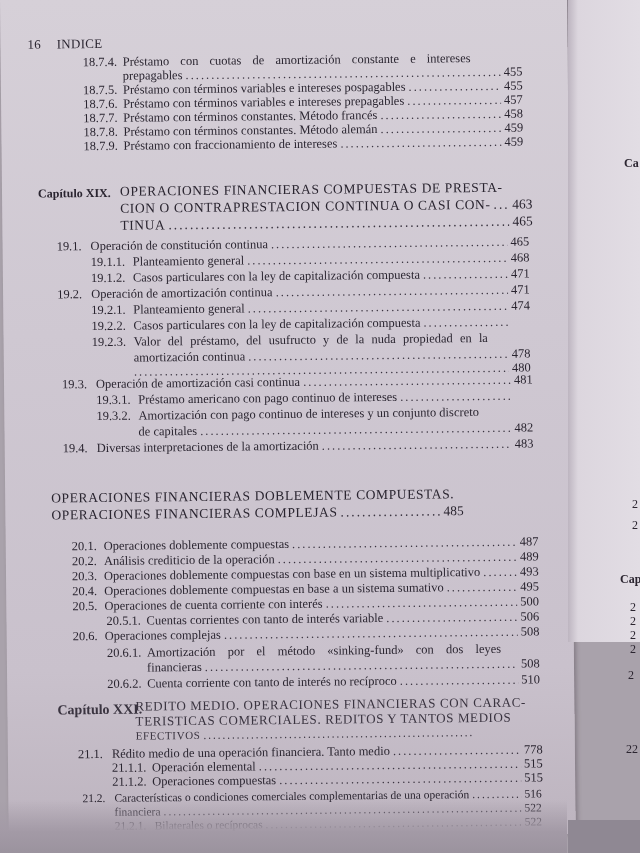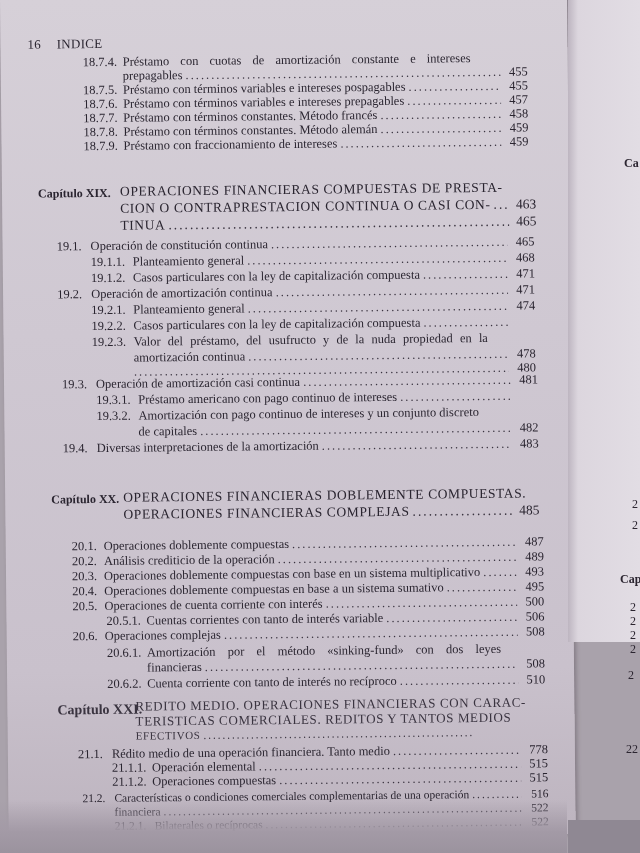--- a/index.html
+++ b/index.html
@@ -35,21 +35,21 @@
   .row {
     position: absolute; display: flex; align-items: baseline; font-size: 12.5px; line-height: 15px;
     white-space: nowrap;
   }
   .row .num { display: inline-block; }
   .row .txt { display: inline-block; }
   .row .dots {
     flex: 1; overflow: hidden; margin: 0 3px; letter-spacing: 2px; color: #3a3440;
   }
   .row .dots::before { content: "................................................................................................................................................................"; }
-  .row .pnum { display: inline-block; width: 24px; text-align: right; }
+  .row .pnum { display: inline-block; width: 24px; }
   .chap {
     position: absolute; display: flex; font-size: 13.5px; line-height: 17px;
   }
   .chap .clabel { font-weight: bold; font-size: 12px; white-space: nowrap; }
   .chap .ctitle { letter-spacing: 0.6px; }
 </style>
 </head>
 <body>
 
 <div class="page">
@@ -188,21 +188,20 @@
     <span class="pnum">482</span>
   </div>
   <div class="row" style="left:58px; top:442px; width:476px;">
     <span class="num" style="width:34px">19.4.</span>
     <span class="txt">Diversas interpretaciones de la amortización</span>
     <span class="dots"></span>
     <span class="pnum">483</span>
   </div>
 
   <div class="chap" style="left:46px; top:490px; width:490px;">
-    <span class="clabel" style="width:72px; padding-top:2px">Capítulo XX.</span>
     <div>
       <div class="ctitle">OPERACIONES FINANCIERAS DOBLEMENTE COMPUESTAS.</div>
       <div class="row" style="position:relative; width:416px; font-size:13.5px; line-height:17px;">
         <span class="txt ctitle">OPERACIONES FINANCIERAS COMPLEJAS</span>
         <span class="dots"></span>
         <span class="pnum">485</span>
       </div>
     </div>
   </div>
 

